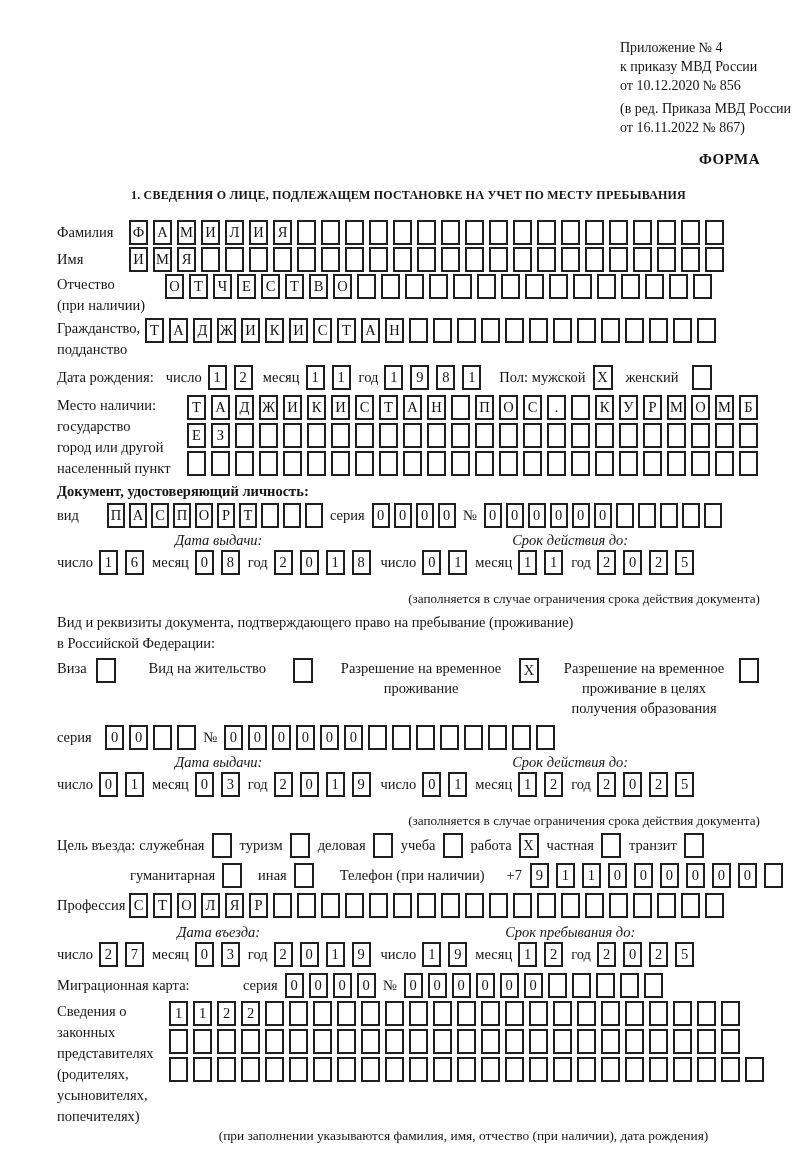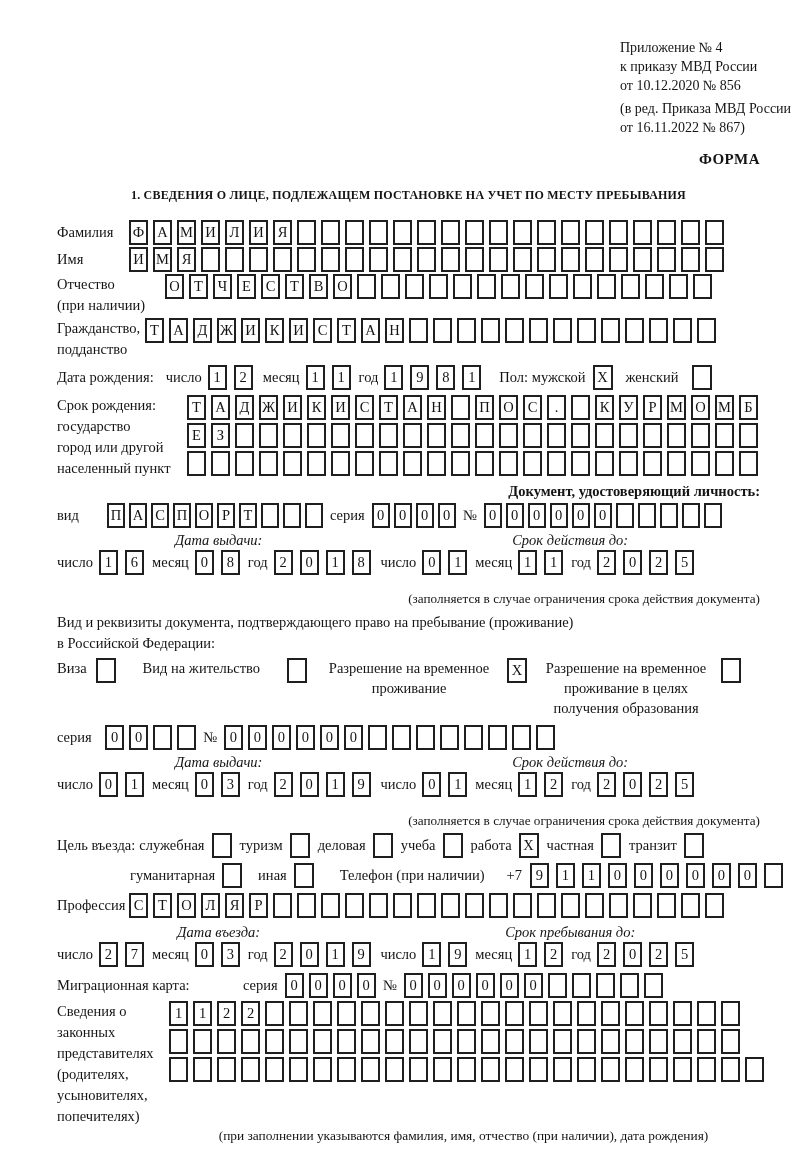--- a/index.html
+++ b/index.html
@@ -24,33 +24,33 @@
   .cells.date { gap:7px; }
   .checkbox { width:20px; height:25px; border:2px solid #1f1f1f; display:inline-flex; align-items:center;
               justify-content:center; font-size:14.5px; flex:none; background:#fff; }
 
   .frow { display:flex; align-items:center; margin-top:2px; }
   .frow.start { align-items:flex-start; }
   .flabel { flex:none; white-space:nowrap; line-height:21px; }
   .mini-lbl { white-space:nowrap; margin:0 7px; }
   .stack { line-height:21px; white-space:nowrap; }
 
-  .doc-title { text-align:right; font-weight:bold; margin-top:4px; }
+  .doc-title { text-align:left; font-weight:bold; margin-top:4px; }
 
   .dates-row { display:flex; margin-top:3px; }
   .dategrp { }
   .dg-title { text-align:center; line-height:18px;font-style:italic; }
   .dg-row { display:flex; align-items:center; margin-top:1px; }
   .dg-lbl { white-space:nowrap; margin-right:6px; }
   .dg-lbl + .cells { margin-right:8px; }
   .dg-note { text-align:right; font-size:13.2px; line-height:16px; margin-top:16px; white-space:nowrap; }
 
   .intro { line-height:21px; margin-top:5px; }
 
-  .opts-row { display:flex; align-items:flex-start; margin-top:4px; gap:13px; }
+  .opts-row { display:flex; align-items:flex-start; margin-top:4px; gap:19px; }
   .opt { display:flex; align-items:flex-start; gap:9px; }
   .opt-label { line-height:20px; }
   .opt-label.c { text-align:center; }
 
   .purpose-row { display:flex; align-items:center; margin-top:4px; flex-wrap:nowrap; }
   .popt { display:inline-flex; align-items:center; margin-left:8px; }
   .popt .checkbox { margin-left:7px; }
 
   .rep-block { display:flex; align-items:flex-start; margin-top:3px; }
   .rep-labels { width:112px; flex:none; line-height:21px; }
@@ -226,21 +226,21 @@
       <span>Пол:</span>
       <span>мужской</span>
     </span>
     <span class="checkbox" style="margin-left:7px">X</span>
     <span style="margin-left:13px; white-space:nowrap">женский</span>
     <span class="checkbox" style="margin-left:13px"></span>
   </div>
 
   <div class="frow start" style="margin-top:5px">
     <span class="flabel stack" style="width:130px">
-      <span>Срок рождения:</span><br>
+      <span>Место наличии:</span><br>
       <span>государство</span><br>
       <span>город или другой</span><br>
       <span>населенный пункт</span>
     </span>
     <span>
       <span class="cells" style="display:flex; margin-bottom:3px">
           <span class="cell">Т</span>
           <span class="cell">А</span>
           <span class="cell">Д</span>
           <span class="cell">Ж</span>

